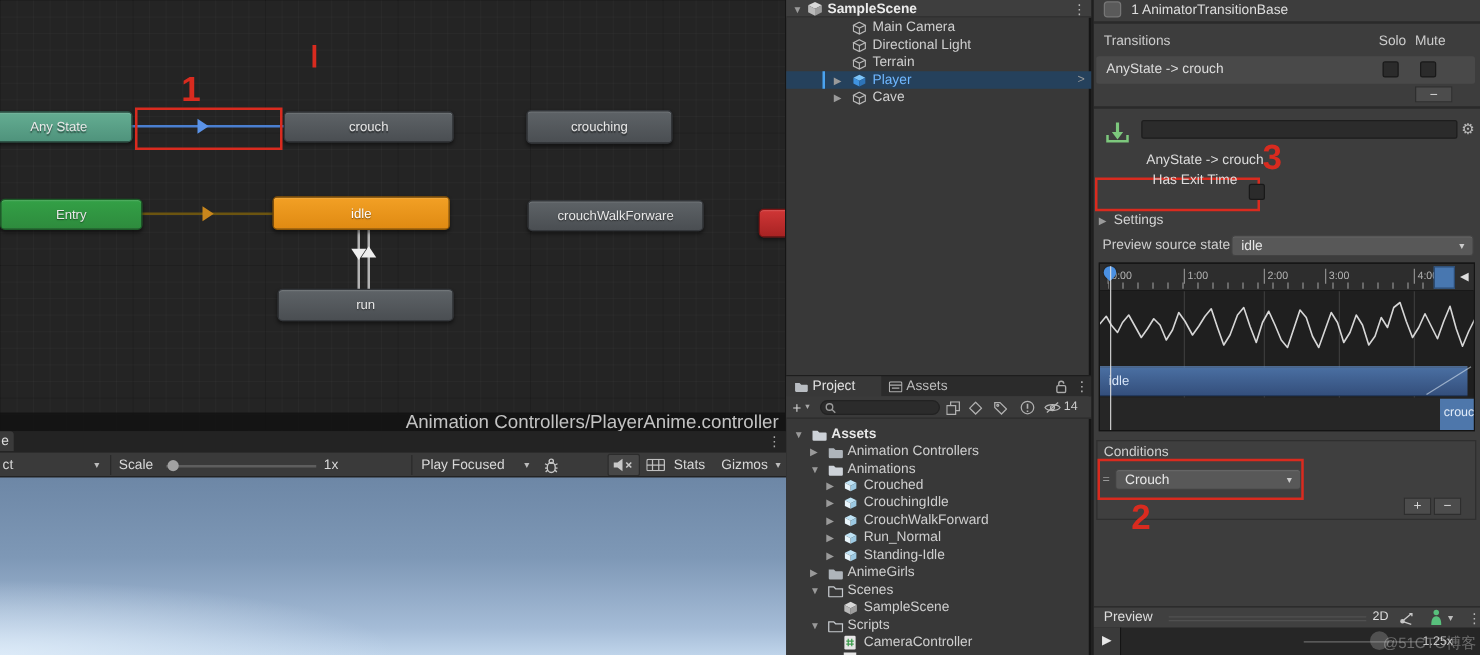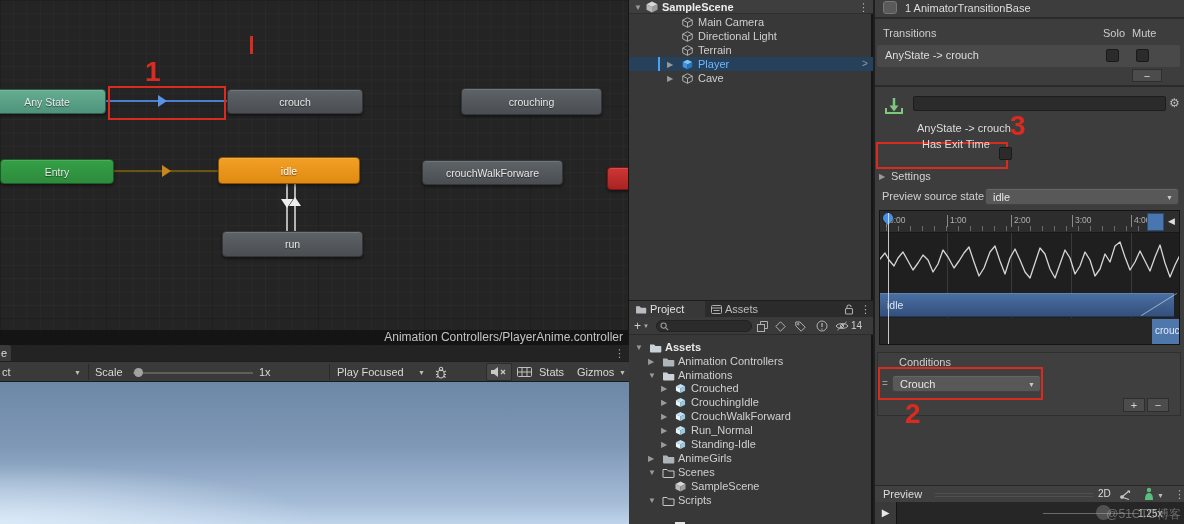--- a/index.html
+++ b/index.html
@@ -36,21 +36,21 @@
   .node.teal { background:linear-gradient(#64ad92, var(--node-anystate-teal,#4f937c)); border-color:#2f5c4d; }
   .node.green{ background:linear-gradient(#33a046, var(--node-entry-green,#2e8b3d)); border-color:#1d5a28; }
   .node.orange{background:linear-gradient(#f2a025, var(--node-idle-orange,#e08a12)); border-color:#8a5405; color:#fff; }
   .node.red  { background:linear-gradient(#d03636,#a82323); border-color:#7c1414; border-radius:4px 0 0 4px; }
   .tline { position:absolute; }
   .tri { position:absolute; width:0; height:0; }
   .red-box { position:absolute; border:2px solid var(--annotation-red,#d92b1f); }
   .red-num { position:absolute; color:var(--annotation-red,#d92b1f); font-size:28px; font-weight:bold; }
   .crumb {
     position:absolute; left:0; top:330px; width:629px; height:15px;
-    background:rgba(18,18,18,.88); color:#c3c3c3; font-size:12px;
+    background:rgba(18,18,18,.88); color:#c3c3c3; font-size:15px;
     text-align:right; line-height:15px; padding-right:6px;
   }
 
   
   .game { position:absolute; left:0; top:345px; width:629px; height:179px; background:#232323; border-right:1px solid #161616; }
   .game-tabrow { position:absolute; left:0; top:0; width:629px; height:16px; background:#232323; }
   .game-tab { position:absolute; left:0; top:0; width:11px; height:16px; background:#3a3a3a; color:#ddd; font-size:11px; line-height:16px; text-align:left; border-radius:0 3px 0 0; }
   .game-toolbar { position:absolute; left:0; top:16px; width:629px; height:21px; background:#3a3a3a; border-top:1px solid #1f1f1f; border-bottom:1px solid #1c1c1c; }
   .game-view { position:absolute; left:0; top:37px; width:629px; height:142px;
     background:
@@ -119,21 +119,21 @@
     <div class="tline" style="left:294px;top:184px;width:2px;height:48px;background:#b3b3b3;"></div>
     <div class="tri" style="left:281px;top:199px;border-left:6px solid transparent;border-right:6px solid transparent;border-top:9px solid #eee;"></div>
     <div class="tri" style="left:289px;top:197px;border-left:6px solid transparent;border-right:6px solid transparent;border-bottom:9px solid #eee;"></div>
 
     <div class="node teal" style="left:-12px;top:89px;width:118px;">
         <span>Any State</span>
       </div>
     <div class="node gray" style="left:227px;top:89px;width:136px;">
         <span>crouch</span>
       </div>
-    <div class="node gray" style="left:421px;top:88px;width:141px;height:27px;margin-left:40px;">
+    <div class="node gray" style="left:421px;top:88px;width:117px;height:27px;">
         <span>crouching</span>
       </div>
     <div class="node green" style="left:0px;top:159px;width:114px;">
         <span>Entry</span>
       </div>
     <div class="node orange" style="left:218px;top:157px;width:142px;height:27px;">
         <span>idle</span>
       </div>
     <div class="node gray" style="left:422px;top:160px;width:141px;">
         <span>crouchWalkForware</span>
@@ -474,20 +474,31 @@
       <span class="fold" style="left:19px;">▼</span>
       <span class="abs" style="left:33px;top:3px;">
         <svg width="13" height="10" viewBox="0 0 13 10">
             <g fill="none" stroke="#c6cace" stroke-width="1">
               <path d="M1,1.5 h4 l1.5,1.5 H12 V9 a0.5,0.5 0 0 1 -0.5,0.5 H1.5 A0.5,0.5 0 0 1 1,9 Z"></path>
             </g>
           </svg>
         </span>
       <span class="lbl" style="left:49px;text-align:center;">Scripts</span>
     </div>
+    <div class="row" style="top:507px;">
+      <span class="abs" style="left:46px;top:1px;">
+        <svg width="10" height="12" viewBox="0 0 10 12">
+            <rect x="0.5" y="0.5" width="9" height="11" rx="1" fill="#e6e6e6"></rect>
+          <g stroke="#3f9e4f" stroke-width="1">
+              <path d="M3.6,3 V9 M6.4,3 V9 M2,4.8 H8 M2,7.2 H8"></path>
+            </g>
+          </svg>
+        </span>
+      <span class="lbl" style="left:62px;">CameraController</span>
+    </div>
     <div class="row" style="top:521px;">
       <span class="abs" style="left:46px;top:1px;width:10px;height:3px;background:#e6e6e6;"></span>
     </div>
   </div>
 
   <div class="insp">
     <span class="abs" style="left:8px;top:1px;width:14px;height:13px;background:#5a5a5a;border-radius:3px;border:1px solid #767676;"></span>
     <span class="txt" style="left:30px;top:2px;color:#dedede;">1 AnimatorTransitionBase</span>
     <div class="sep" style="top:17px;"></div>
 
@@ -525,21 +536,21 @@
     <div class="ddl" style="left:110px;top:188px;width:194px;">
       <span class="v">idle</span>
       <span class="c">▼</span>
     </div>
 
     <div class="timeline">
       <div class="ruler">
         <span class="tick" style="left:6px;">0:00</span>
         <span class="tick" style="left:67px;">1:00</span>
         <span class="tick" style="left:131px;">2:00</span>
-        <span class="tick" style="left:192px;text-align:right;">3:00</span>
+        <span class="tick" style="left:180px;text-align:right;">3:00</span>
         <span class="tick" style="left:251px;">4:00</span>
         <div class="minor-ticks"></div>
         <div class="abs" style="left:267px;top:2px;width:17px;height:18px;background:#4877b0;border:1px solid #2c4c74;"></div>
         <span class="txt" style="left:288px;top:5px;font-size:9px;color:#dddddd;">◀</span>
         <div class="pin"></div>
       </div>
       <div class="vgrid" style="left:67px;top:22px;height:113px;"></div>
       <div class="vgrid" style="left:131px;top:22px;height:113px;"></div>
       <div class="vgrid" style="left:191px;top:22px;height:113px;"></div>
       <div class="vgrid" style="left:251px;top:22px;height:113px;"></div>
@@ -552,21 +563,21 @@
       <div class="abs" style="left:258px;top:93px;width:42px;height:1px;background:rgba(230,240,250,.55);transform:rotate(-32deg);"></div>
       <div class="track2">
         <div class="clip2">
           <span class="lbl">crouch</span>
         </div>
       </div>
       <div class="playline"></div>
     </div>
 
     <div class="cond-box"></div>
-    <span class="txt" style="left:8px;top:356px;color:#cfcfcf;margin-left:16px;">Conditions</span>
+    <span class="txt" style="left:8px;top:356px;color:#cfcfcf;">Conditions</span>
     <span class="txt" style="left:7px;top:378px;color:#9a9a9a;font-size:10px;">=</span>
     <div class="ddl" style="left:17px;top:375px;width:149px;">
       <span class="v">Crouch</span>
       <span class="c">▼</span>
     </div>
     <div class="red-box" style="left:3px;top:367px;width:165px;height:33px;"></div>
     <div class="btn-mini" style="left:248px;top:398px;width:22px;height:14px;line-height:13px;">+</div>
     <div class="btn-mini" style="left:272px;top:398px;width:22px;height:14px;line-height:13px;">−</div>
     <span class="red-num" style="left:30px;top:398px;">2</span>
 

